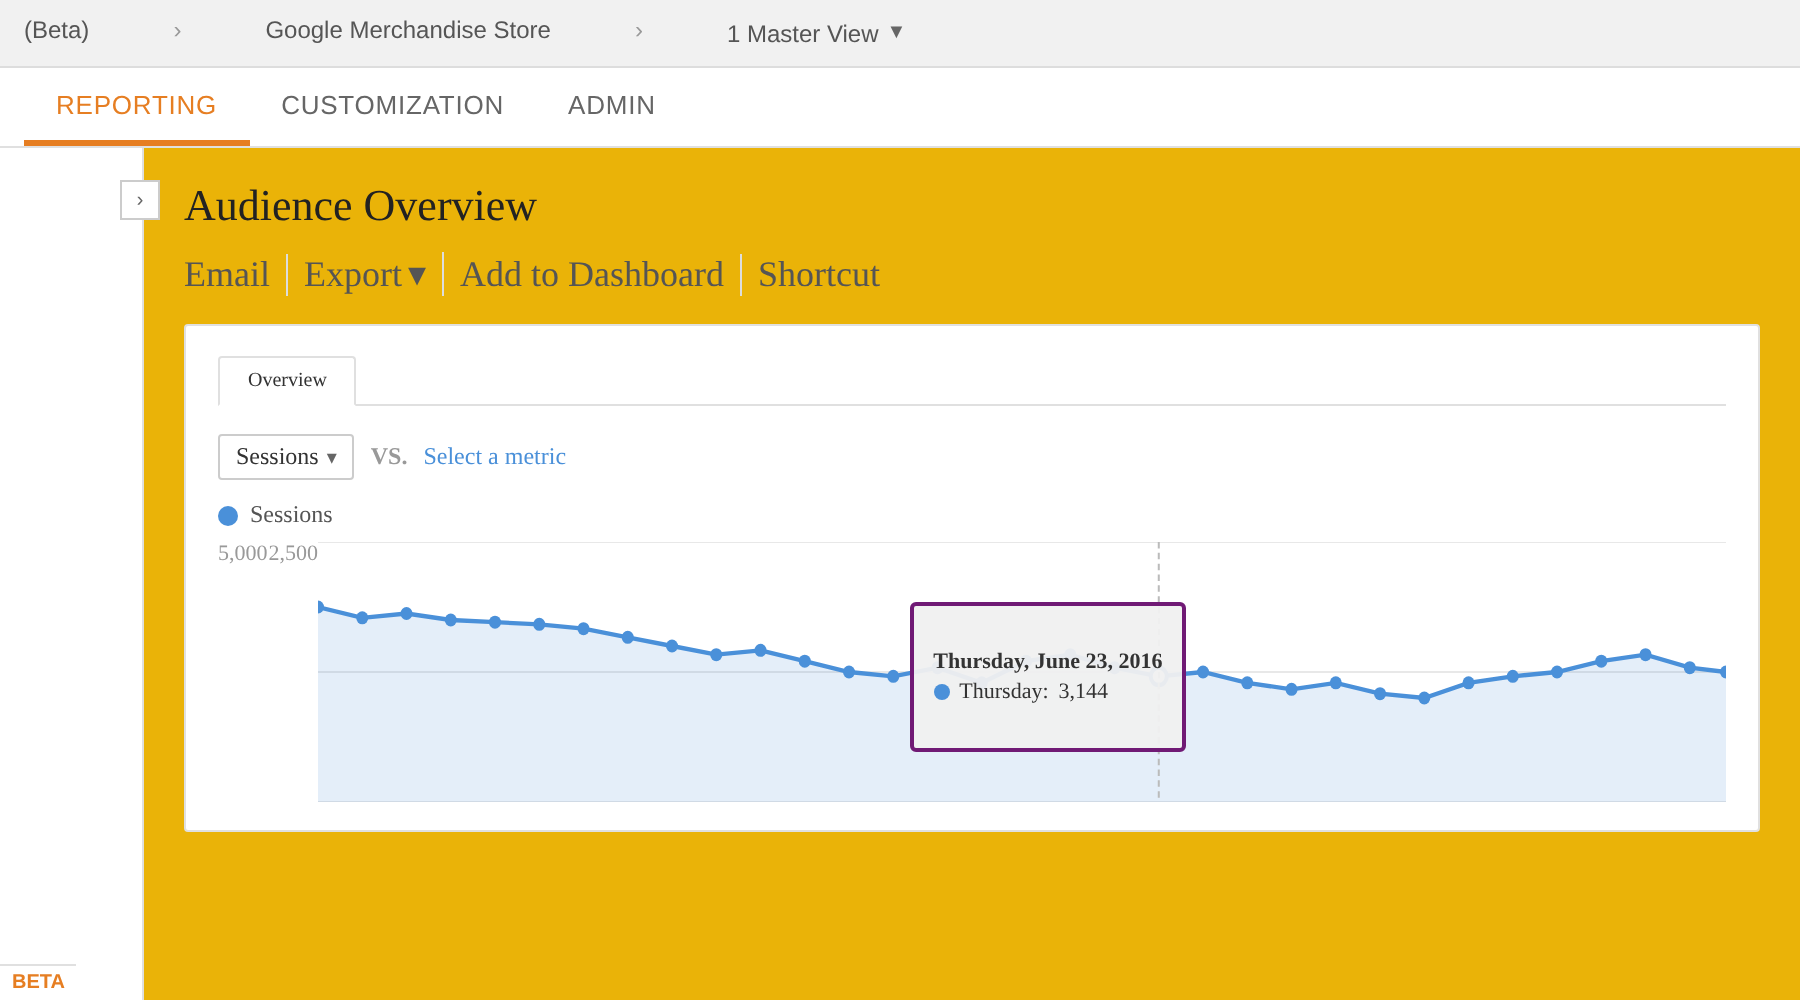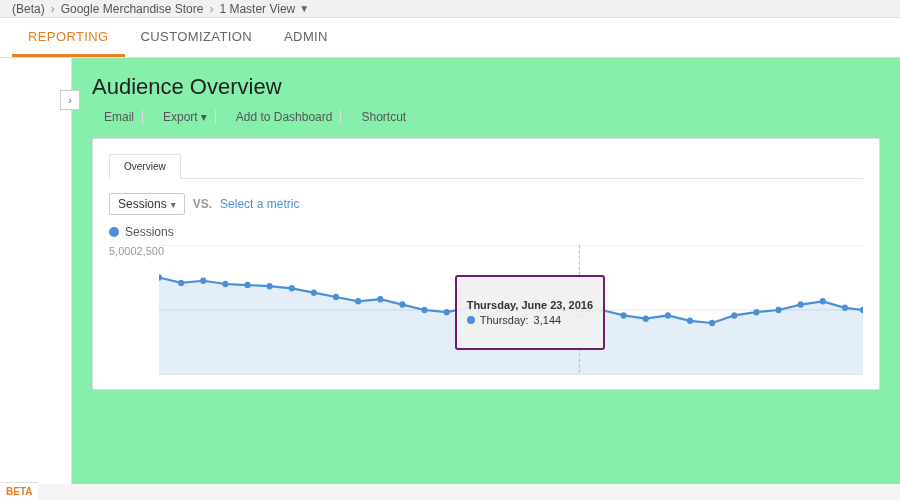--- a/index.html
+++ b/index.html
@@ -12,24 +12,24 @@
       overflow: hidden;
       color: #333;
     }
 
     
     .breadcrumb-bar {
       background: #f1f1f1;
       border-bottom: 1px solid #ddd;
       padding: 8px 12px;
       display: flex;
-      align-items: center;
       font-size: 12px;
       color: #555;
-      height: 18px;
+      height: 34px;
+      gap: 36px;
     }
     .breadcrumb-bar .sep {
       margin: 0 6px;
       color: #999;
     }
     .breadcrumb-bar .last {
       display: flex;
       align-items: center;
       gap: 4px;
     }
@@ -91,48 +91,48 @@
       font-size: 10px;
       color: #666;
       position: absolute;
       left: 60px;
       top: 90px;
     }
 
     
     .content {
       flex: 1;
-      background: #86efac;
+      background: #eab308;
       padding: 16px 20px;
       overflow: hidden;
+      font-family: Liberation Serif, serif;
     }
 
     .page-title {
       font-size: 22px;
       font-weight: 400;
       color: #222;
       margin-bottom: 10px;
     }
 
     .toolbar {
       display: flex;
       align-items: center;
       gap: 0;
       margin-bottom: 14px;
     }
     .toolbar-btn {
-      font-size: 12px;
+      font-size: 18px;
       color: #555;
       cursor: pointer;
       padding: 0 8px;
       border-right: 1px solid #ddd;
       display: flex;
       align-items: center;
       gap: 3px;
-      margin-left: 12px;
     }
     .toolbar-btn:first-child {
       padding-left: 0;
     }
     .toolbar-btn:last-child {
       border-right: none;
     }
 
     
     .segment-bar {

